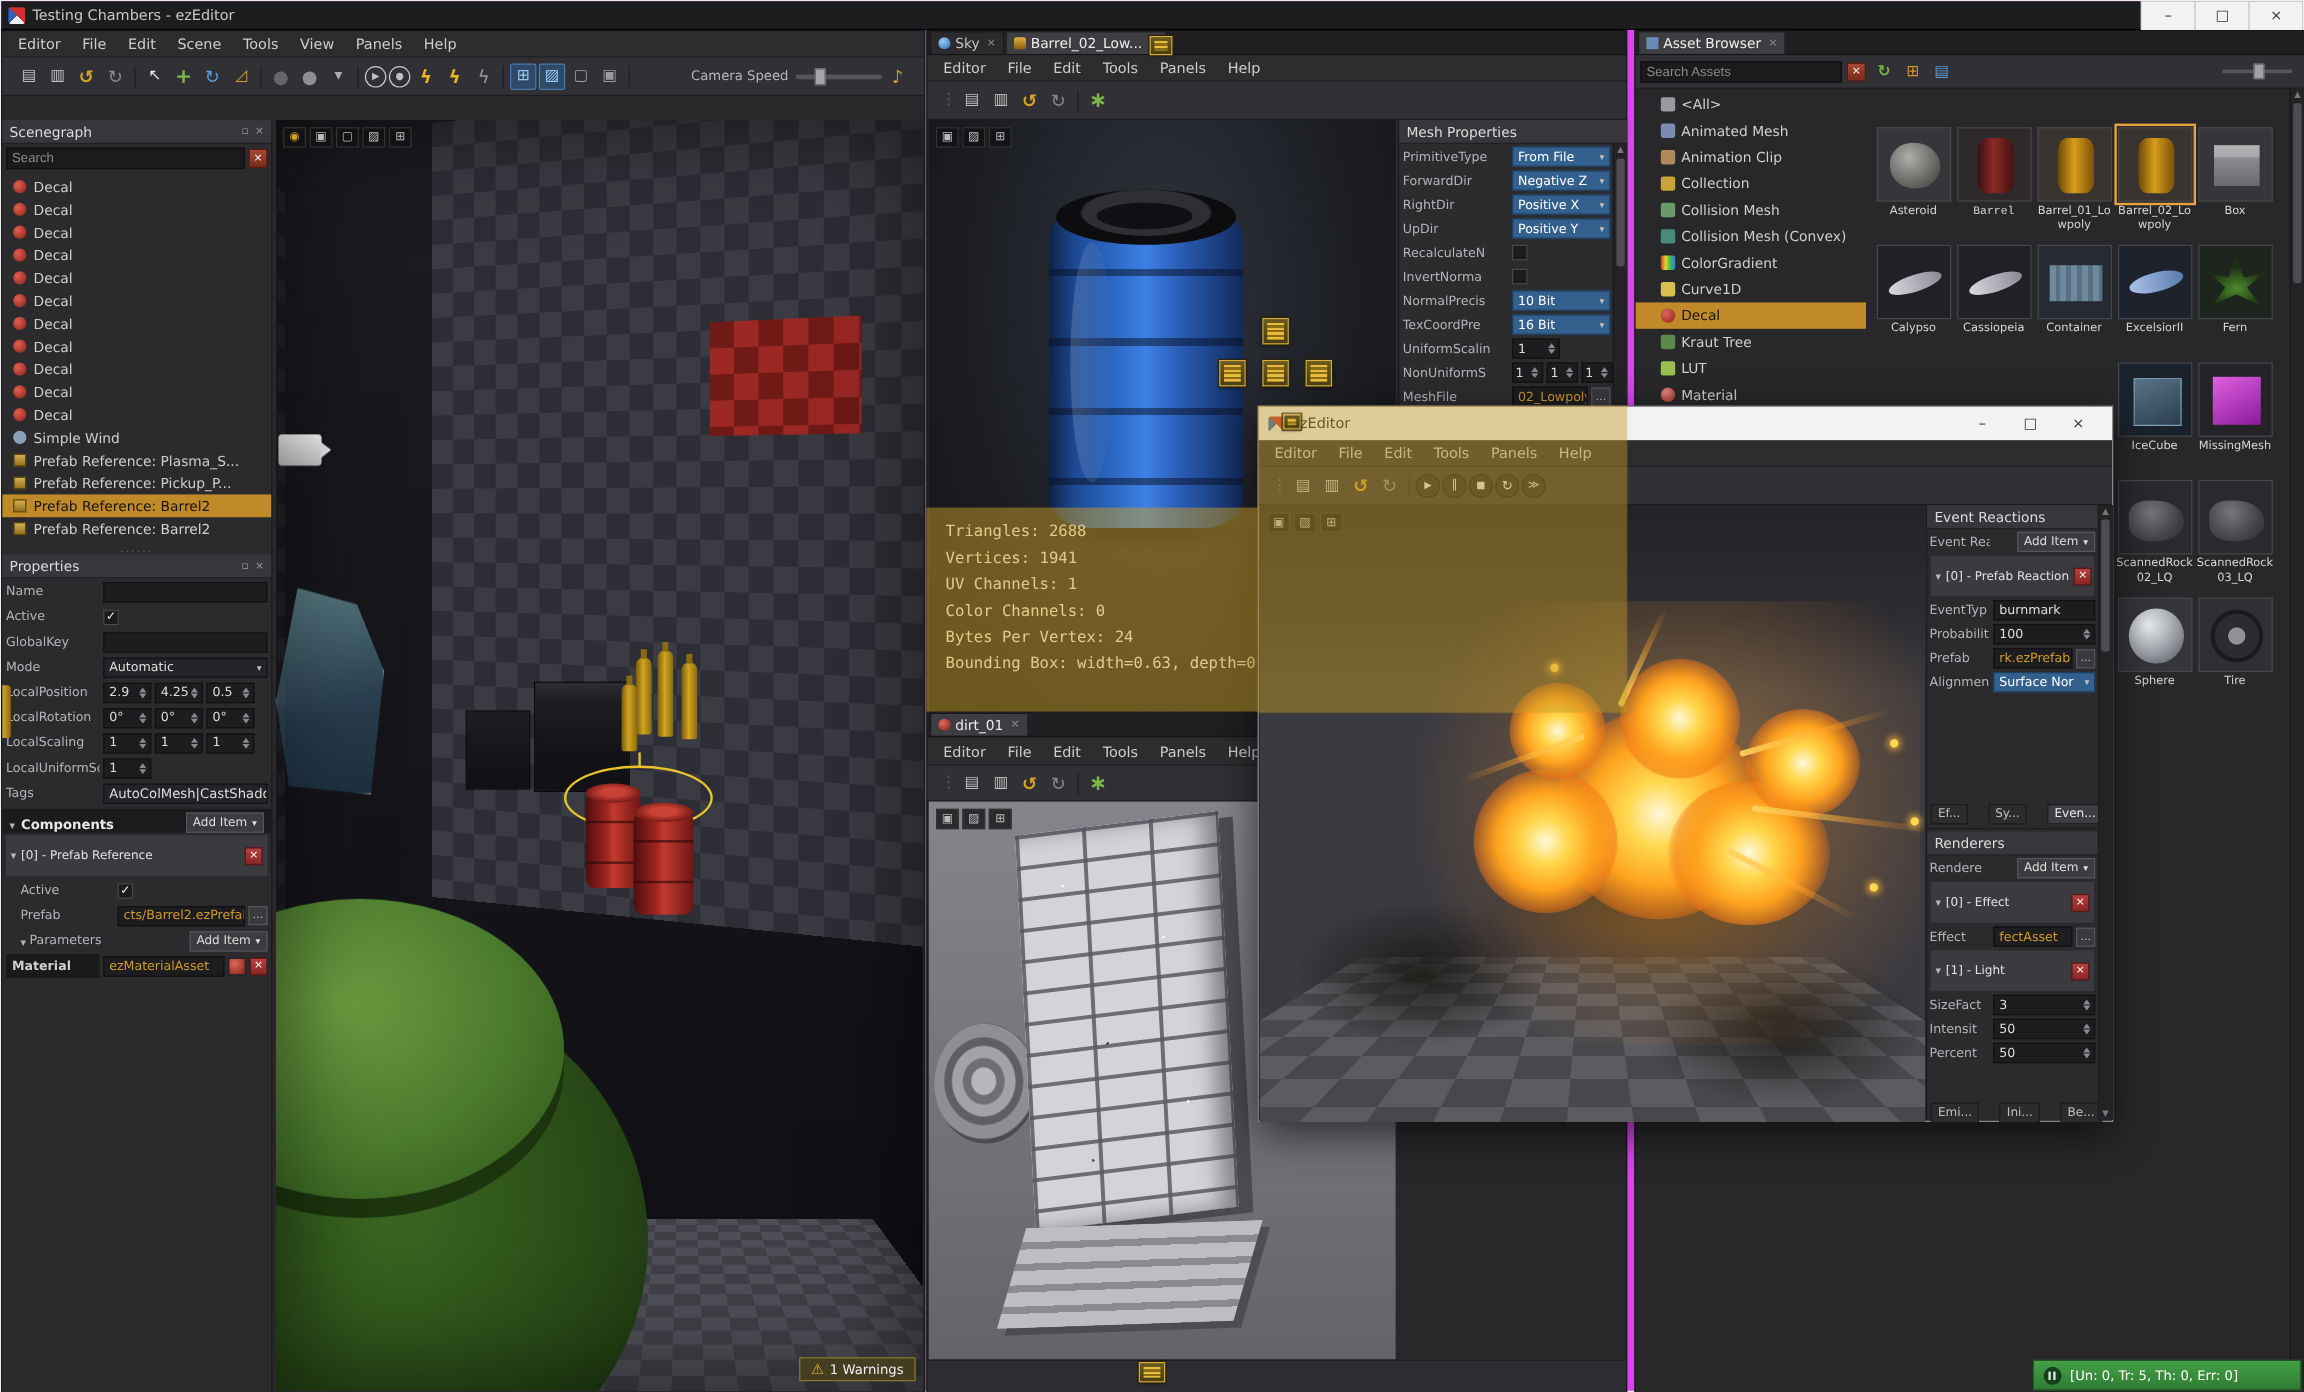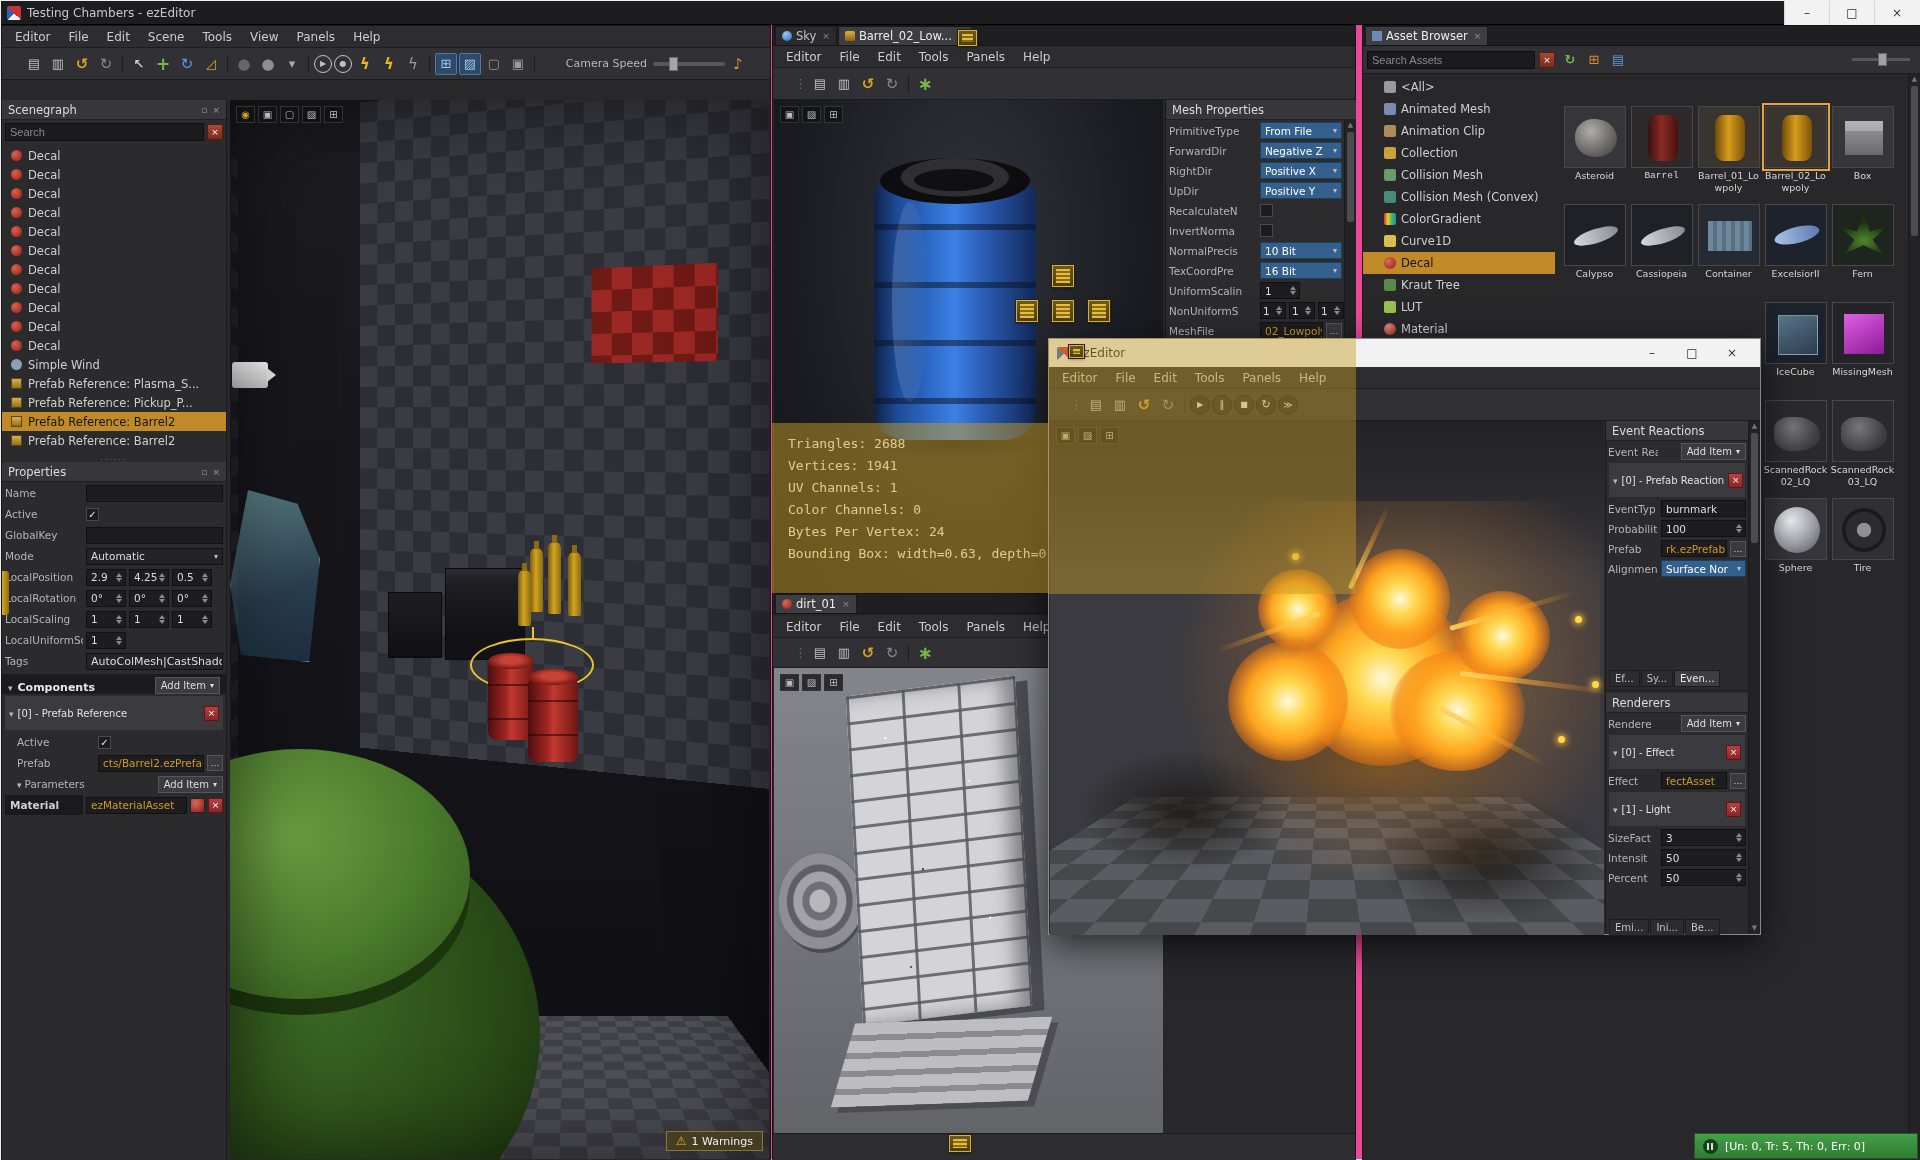--- a/index.html
+++ b/index.html
@@ -1,18 +1,18 @@
 <!DOCTYPE html>
 <html><head>
 <meta charset="utf-8">
 <style>
 *{margin:0;padding:0;box-sizing:border-box;}
 html,body{width:1920px;height:1160px;overflow:hidden;background:#111;
   font-family:"DejaVu Sans","Liberation Sans",sans-serif;color:#cfcfcf;font-size:12px;}
-#app{position:absolute;left:0;top:0;width:1920px;height:1160px;background:#ec4899;border:1px solid #efefef;}
+#app{position:absolute;left:0;top:0;width:1920px;height:1160px;background:#d946ef;border:1px solid #efefef;}
 
 
 #titlebar{position:absolute;left:0;top:0;right:0;height:24px;background:#1d1d1f;display:flex;align-items:center;padding-left:6px;gap:6px;border-bottom:1px solid #000;z-index:80;}
 .appicon{width:14px;height:14px;border-radius:2px;background:conic-gradient(from 45deg,#d03030 0 25%,#f0f0f0 0 50%,#3060c0 0 75%,#d03030 0 100%);}
 .t-title{font-size:12px;color:#c8c8c8;}
 .win-btns{margin-left:auto;display:flex;height:24px;}
 .win-btn{width:45px;display:flex;align-items:center;justify-content:center;background:#f2f2f2;color:#333;font-size:12px;border-left:1px solid #d8d8da;}
 
 
 .win{position:absolute;background:#28282b;border:1px solid #161618;}
@@ -26,21 +26,21 @@
 .ticon.sky-tab{border-radius:50%;background:radial-gradient(circle at 35% 30%,#9ac8f0,#2a6ac0);}
 .ticon.barrel-tab{background:linear-gradient(180deg,#e0b040,#8a6210);border-radius:2px;}
 .ticon.decal-tab{border-radius:50%;background:radial-gradient(circle at 35% 35%,#e06858,#8a1f18);}
 .ticon.asset-tab{background:#6a8ab8;}
 .tclose{color:#8e8e92;font-size:9px;margin-left:2px;}
 .tclose::before{content:"×";}
 .tab-overflow{margin-left:auto;color:#8e8e92;font-size:9px;padding:0 4px;}
 .tab-overflow::before{content:"▾";}
 .menubar{height:22px;background:#2d2d30;display:flex;align-items:center;padding:0 4px;border-bottom:1px solid #1e1e21;}
 .menubar span{padding:2px 9px;font-size:12px;color:#cccccc;}
-.toolbar{height:32px;background:#313135;display:flex;align-items:center;gap:2px;padding:0 21px;border-bottom:1px solid #1b1b1e;}
+.toolbar{height:32px;background:#313135;display:flex;align-items:center;gap:2px;padding:0 11px;border-bottom:1px solid #1b1b1e;}
 .tbset{display:flex;align-items:center;gap:2px;}
 .tbi{min-width:22px;height:22px;display:flex;align-items:center;justify-content:center;font-size:13px;color:#c0c0c0;border-radius:2px;}
 .tbi.sep{min-width:1px;width:1px;height:18px;background:#1f1f22;margin:0 3px;}
 .tbi.handle{min-width:10px;color:#66666a;}
 .tbi.handle::before{content:"⋮";}
 .tbi.save::before{content:"▤";}
 .tbi.open::before{content:"▥";}
 .tbi.undo::before{content:"↺";color:#d8a225;font-weight:bold;font-size:15px;}
 .tbi.redo::before{content:"↻";color:#88888c;font-size:15px;}
 .tbi.select-tool::before{content:"↖";color:#ececec;}
@@ -286,21 +286,21 @@
 .s3{left:240px;top:175px;width:120px;transform:rotate(28deg);}
 .s4{left:120px;top:80px;width:110px;transform:rotate(160deg);}
 .s5{left:150px;top:55px;width:90px;transform:rotate(-65deg);}
 .ep{position:absolute;width:7px;height:7px;border-radius:50%;background:#ffd84e;box-shadow:0 0 6px 2px rgba(255,190,60,.8);}
 .p1{left:375px;top:85px;}.p2{left:392px;top:150px;}.p3{left:358px;top:205px;}.p4{left:92px;top:22px;}
 .fw-right{position:absolute;left:556px;top:82px;width:143px;bottom:1px;background:#2b2b2e;border-left:1px solid #1c1c1f;}
 .fpanel{position:absolute;left:0;right:0;}
 #ev-box{top:0;height:270px;border-bottom:1px solid #1c1c1f;}
 #rd-box{top:272px;height:246px;}
 .fpanel .prow{margin:1px 2px;height:19px;}
-.stabs{position:absolute;bottom:3px;left:3px;display:flex;gap:1px;}
+.stabs{position:absolute;bottom:3px;left:3px;display:flex;gap:17px;}
 .stab{height:17px;padding:0 5px;background:#2c2c2f;border:1px solid #1c1c1f;font-size:10px;color:#c0c0c0;display:flex;align-items:center;}
 .stab.active{background:#3e3e42;color:#ececec;}
 #fw-scroll{right:0;top:82px;bottom:1px;}
 
 
 .dock-band{position:absolute;left:771px;top:422px;width:276px;height:170px;background:rgba(198,156,38,.5);z-index:60;pointer-events:none;}
 .dock-tint{position:absolute;left:1047px;top:337px;width:308px;height:256px;background:rgba(198,156,38,.45);z-index:60;pointer-events:none;}
 .dockmark{position:absolute;z-index:70;border:1px solid #d8ae3a;background:linear-gradient(180deg,#6a5a1e,#4a3e12);box-shadow:0 0 0 1px #2a220a,0 1px 3px rgba(0,0,0,.5);}
 .dockmark::before{content:"";position:absolute;inset:3px;background:repeating-linear-gradient(180deg,#e8bc3a 0 2px,#8a6c16 2px 4px);}
 .dm-up{left:1051px;top:264px;width:22px;height:22px;}

